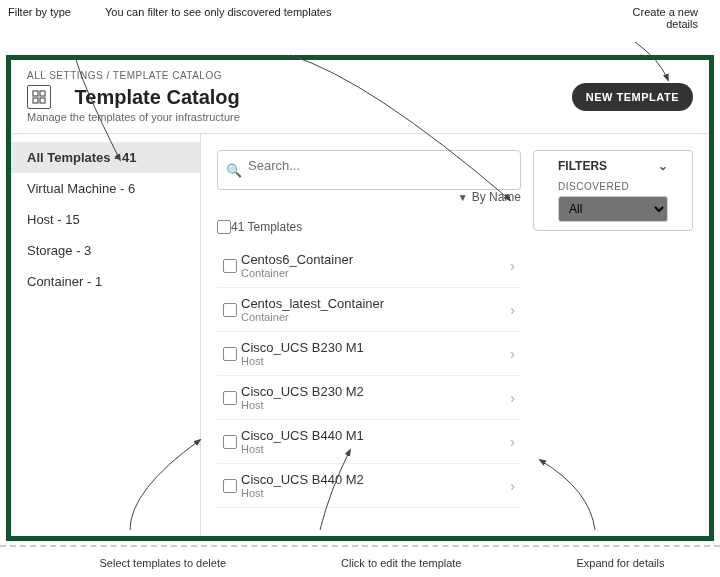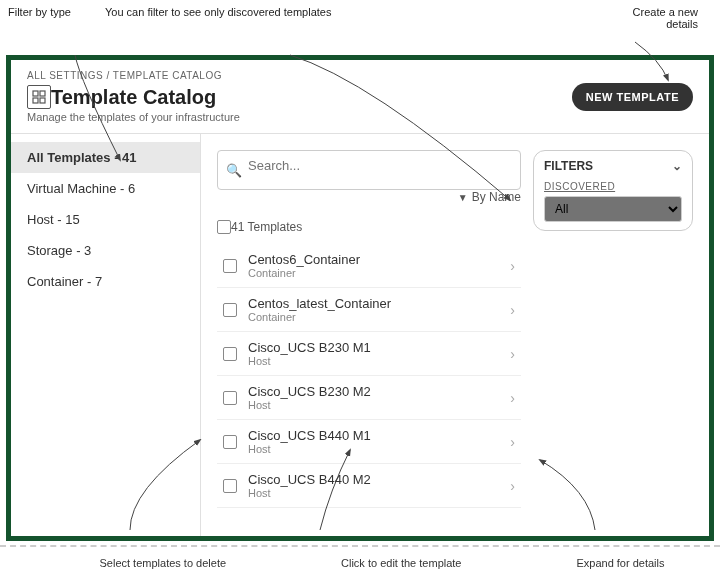--- a/index.html
+++ b/index.html
@@ -42,20 +42,21 @@
     .breadcrumb {
       font-size: 10px;
       color: #666;
       text-transform: uppercase;
       letter-spacing: 0.5px;
       margin-bottom: 4px;
     }
     .page-title-row {
       display: flex;
       align-items: center;
+      justify-content: space-between;
     }
     .page-icon {
       width: 24px;
       height: 24px;
       border: 1.5px solid #555;
       border-radius: 2px;
       display: flex;
       align-items: center;
       justify-content: center;
     }
@@ -146,41 +147,40 @@
       color: #555;
       margin-bottom: 10px;
       gap: 4px;
     }
     .sort-arrow { color: #555; font-size: 10px; }
 
     
     .filters-panel {
       width: 160px;
       border: 1px solid #ccc;
-      border-radius: 12px;
-      padding: 8px 10px;
+      border-radius: 4px;
+      padding: 8px 24px;
       font-size: 12px;
     }
     .filters-header {
       display: flex;
       justify-content: space-between;
       align-items: center;
       font-weight: bold;
       font-size: 12px;
       color: #333;
       margin-bottom: 8px;
     }
     .filters-chevron { font-size: 12px; color: #555; }
     .filter-label {
       font-size: 10px;
       text-transform: uppercase;
       color: #666;
       letter-spacing: 0.5px;
       margin-bottom: 4px;
-      text-decoration: underline;
     }
     .filter-select {
       width: 100%;
       padding: 4px 6px;
       border: 1px solid #ccc;
       border-radius: 3px;
       font-size: 12px;
       background: #737373;
     }
 
@@ -203,21 +203,21 @@
       border: 1.5px solid #888;
       border-radius: 2px;
       display: inline-block;
       flex-shrink: 0;
     }
     .template-item {
       display: flex;
       align-items: center;
       padding: 8px 6px;
       border-bottom: 1px solid #eee;
-      gap: 11px;
+      gap: 4px;
       cursor: pointer;
     }
     .template-info { flex: 1; }
     .template-name {
       font-size: 13px;
       color: #333;
       font-weight: 500;
     }
     .template-type {
       font-size: 11px;
@@ -292,21 +292,21 @@
     <button class="new-template-btn">NEW TEMPLATE</button>
   </div>
 
   <div class="body-layout">
 
     <div class="sidebar">
       <div class="sidebar-item active">All Templates - 41</div>
       <div class="sidebar-item">Virtual Machine - 6</div>
       <div class="sidebar-item">Host - 15</div>
       <div class="sidebar-item">Storage - 3</div>
-      <div class="sidebar-item">Container - 7</div>
+      <div class="sidebar-item">Container - 1</div>
     </div>
 
     <div class="content-area">
 
       <div class="search-filter-row">
 
         <div class="template-list-wrapper">
           <div class="search-box">
             <span class="search-icon-inner">🔍</span>
             <input type="text" class="search-input" placeholder="Search..." style="">

